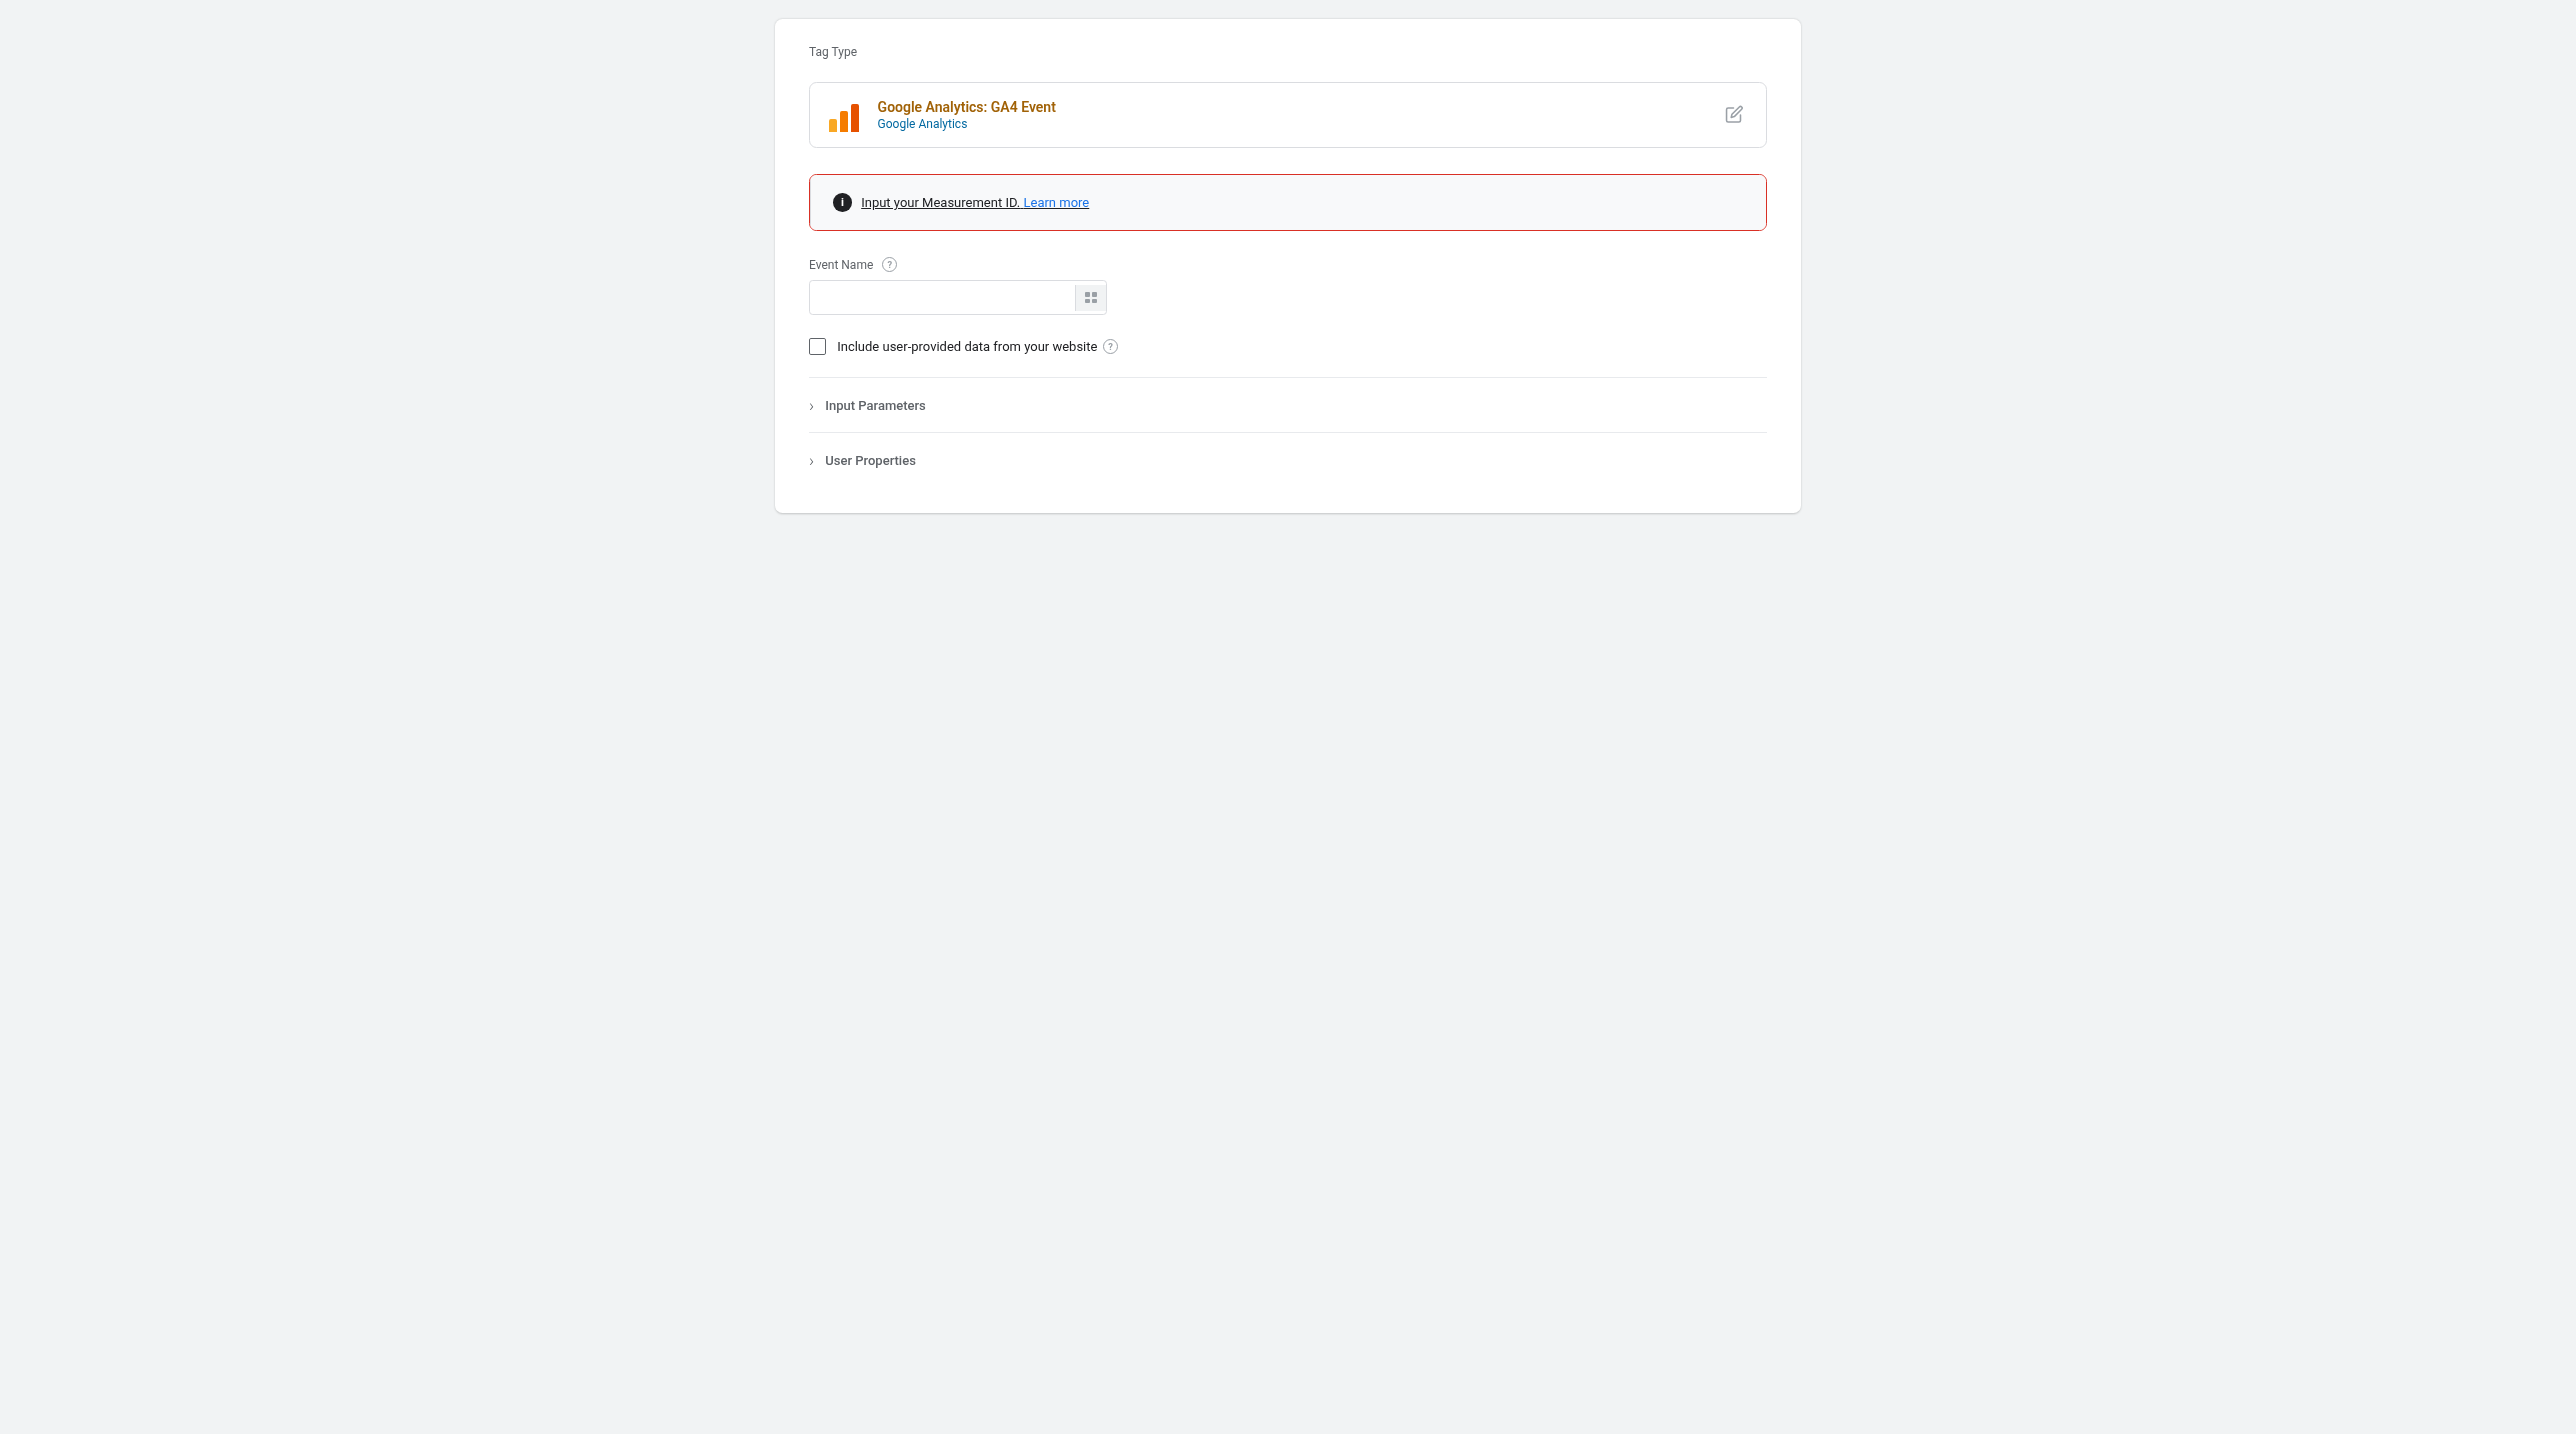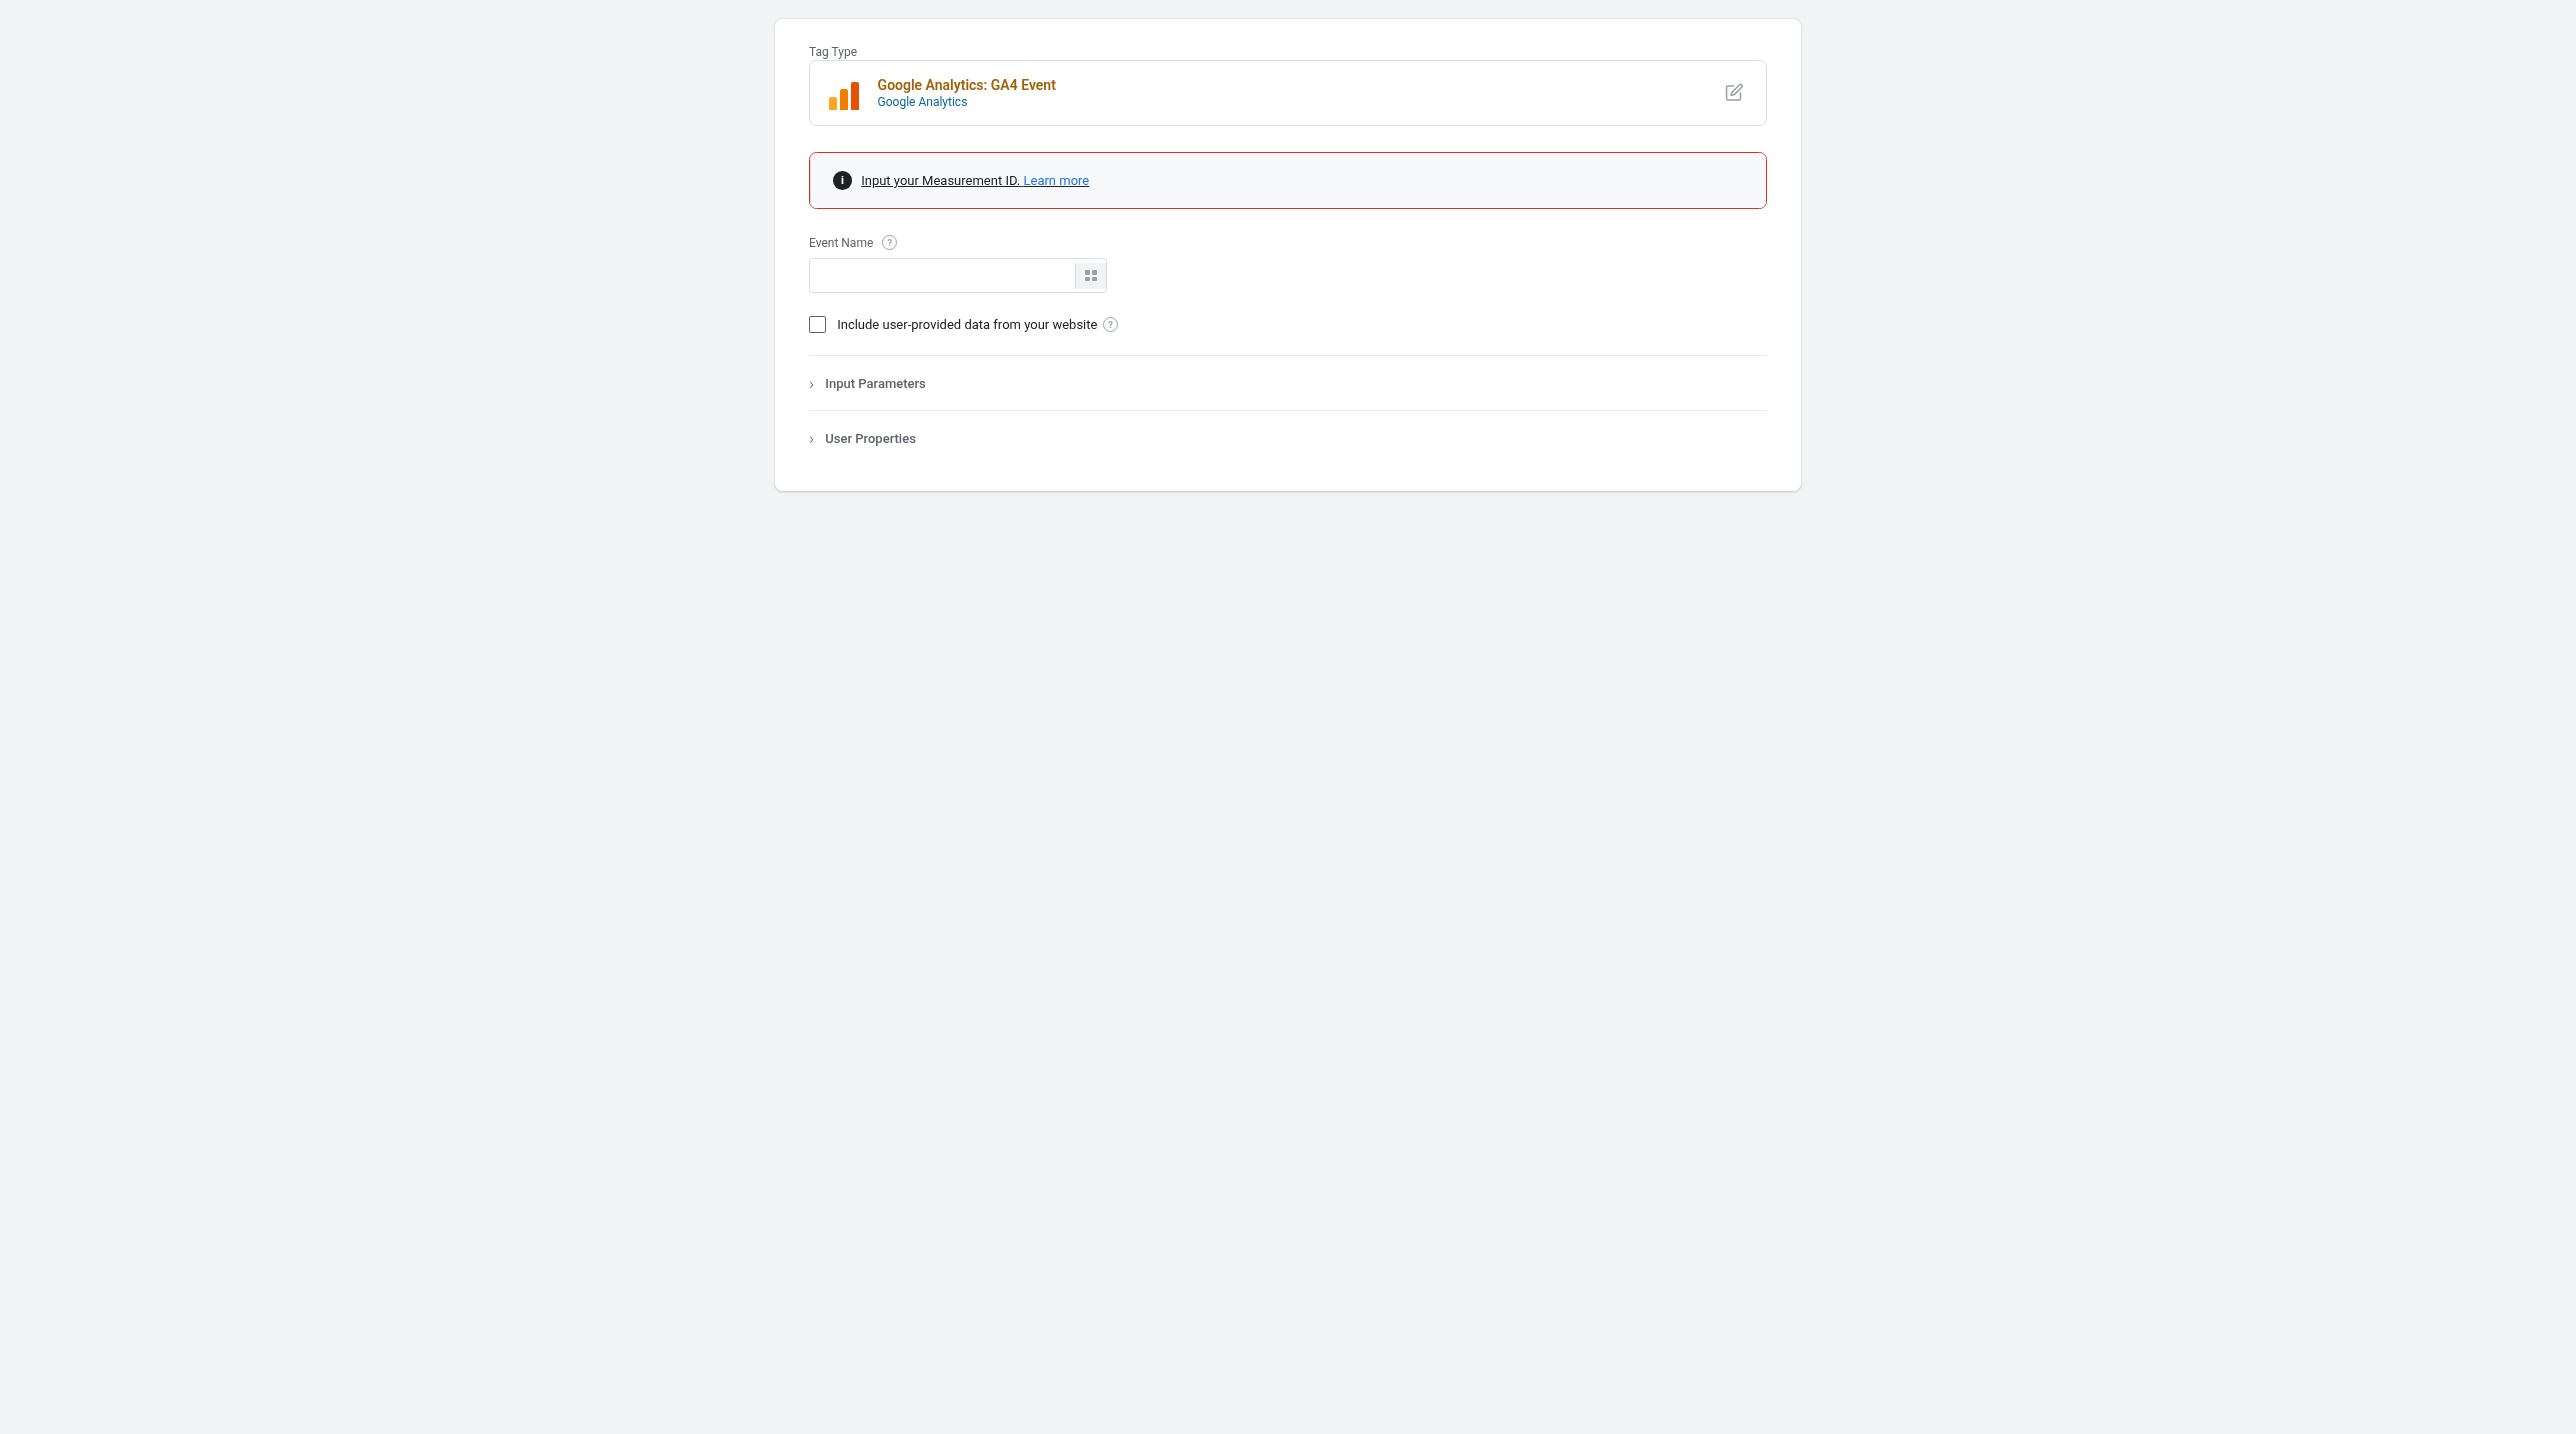--- a/index.html
+++ b/index.html
@@ -40,21 +40,21 @@
     }
 
     .panel-body {
       padding: 26px 34px;
     }
 
     .section-label {
       font-size: 12px;
       color: #5f6368;
       font-weight: 400;
-      margin-bottom: 1px;
+      margin-bottom: 23px;
     }
 
     
     .tag-type-block {
       border: 0.9px solid #dadce0;
       border-radius: 7.5px;
       display: flex;
       align-items: center;
       padding: 15px 18.6px;
       margin-bottom: 26px;

